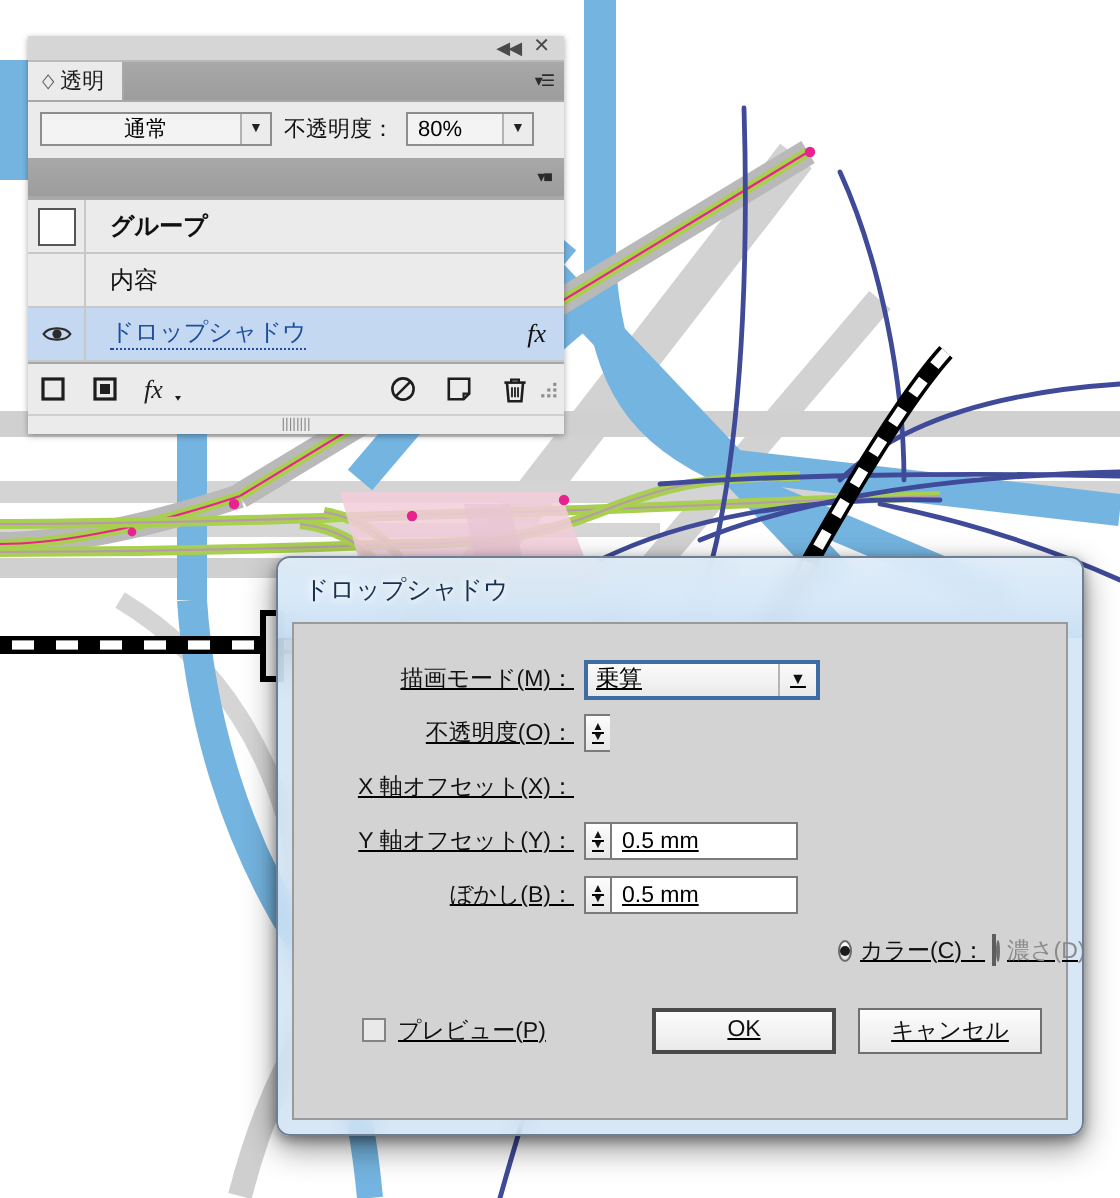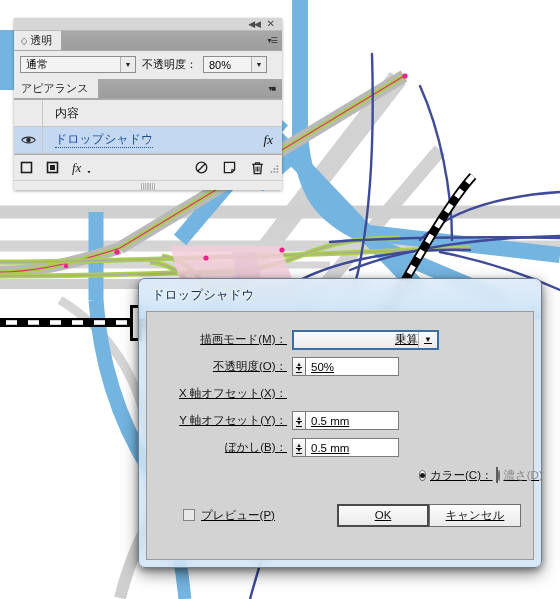--- a/index.html
+++ b/index.html
@@ -59,21 +59,21 @@
     height:17px;background:#f3f3f3;border:1px solid #8d8d8d;
     display:flex;align-items:center;font-size:11px;color:#000;
     padding:0 0 0 5px;box-sizing:border-box;
   }
   .ai-combo .val{flex:1;white-space:nowrap;}
   .ai-combo .arrow{
     width:14px;height:100%;border-left:1px solid #b2b2b2;
     display:flex;align-items:center;justify-content:center;
     font-size:7px;color:#222;background:#ececec;
   }
-  .combo-mode{width:116px;}
+  .combo-mode{width:116px;text-align:center;}
   .op-label{font-size:11px;color:#111;white-space:nowrap;}
   .combo-op{width:64px;}
 
   
   .ap-body{background:#ebebeb;padding:0;}
   .ap-list{border:1px solid #a9a9a9;border-left:none;border-right:none;background:#fff;}
   .ap-row{
     display:flex;align-items:center;height:26px;
     border-bottom:1px solid #c8c8c8;background:#ebebeb;font-size:12px;color:#111;
   }
@@ -146,23 +146,23 @@
   .frow{display:flex;align-items:center;height:27px;}
   .flabel{
     width:145px;min-width:145px;text-align:right;padding-right:5px;
     font-size:11.5px;color:#111;white-space:nowrap;box-sizing:border-box;
   }
   .wfield{
     height:19px;background:#fff;border:1px solid #7b7b7b;box-sizing:border-box;
     display:flex;align-items:center;font-size:11.5px;color:#000;padding-left:5px;
   }
   .wcombo{
-    height:20px;width:147px;background:linear-gradient(#fbfbfb,#eaeaea);
+    height:20px;width:118px;background:linear-gradient(#fbfbfb,#eaeaea);
     border:2px solid #3c6ea5;box-sizing:border-box;
-    display:flex;align-items:center;font-size:11.5px;color:#000;text-align:right;
+    display:flex;align-items:center;font-size:11.5px;color:#000;
   }
   .wcombo .cv{flex:1;padding-left:4px;white-space:nowrap;}
   .wcombo .carrow{
     width:18px;height:100%;border-left:1px solid #b5b5b5;
     display:flex;align-items:center;justify-content:center;font-size:8px;color:#111;
   }
   .spin-wrap{display:flex;align-items:stretch;}
   .spinner{
     width:13px;height:19px;background:linear-gradient(#fdfdfd,#e6e6e6);
     border:1px solid #7b7b7b;border-right:none;box-sizing:border-box;
@@ -179,27 +179,27 @@
     margin-right:4px;
   }
   .radio .dot{width:5px;height:5px;border-radius:50%;background:#1b1b1b;}
   .rlabel{font-size:11.5px;color:#111;white-space:nowrap;}
   .rlabel.dim{color:#8a8a8a;}
   .color-swatch{
     width:17px;height:16px;background:#000;border:1px solid #5d5d5d;
     box-sizing:border-box;margin-left:3px;
   }
 
-  .btn-row{display:flex;align-items:center;height:32px;padding:0 12px 0 6px;margin-top:10px;margin-left:30px;}
+  .btn-row{display:flex;align-items:center;height:32px;padding:0 12px 0 34px;margin-top:10px;}
   .chk{
     width:12px;height:12px;border:1px solid #848484;background:#e9e9e9;
     box-sizing:border-box;margin-right:6px;
   }
   .chk-label{font-size:11.5px;color:#111;}
-  .btns{margin-left:auto;display:flex;}
+  .btns{margin-left:auto;display:flex;gap:11px;}
   .wbtn{
     width:92px;height:23px;background:linear-gradient(#fcfcfc,#eaeaea);
     border:1px solid #707070;box-sizing:border-box;
     display:flex;align-items:center;justify-content:center;
     font-size:11.5px;color:#111;
   }
   .wbtn.default{border:2px solid #4a4a4a;}
 </style>
 </head>
 <body>
@@ -342,32 +342,35 @@
         <span class="arrow">▼</span>
       </div>
       <span class="op-label">不透明度：</span>
       <div class="ai-combo combo-op">
         <span class="val">80%</span>
         <span class="arrow">▼</span>
       </div>
     </div>
 
     <div class="tabstrip second">
-      <div class="ptab">
-        <span>アピアランス</span>
-      </div>
       <div class="tab-filler"></div>
       <div class="menu-btn">
         <span class="menu-glyph">▾■</span>
       </div>
     </div>
 
     <div class="ap-body">
       <div class="ap-list">
 
+        <div class="ap-row">
+          <div class="ap-swatchcell">
+            <div class="ap-swatch"></div>
+          </div>
+          <div class="ap-label bold">グループ</div>
+        </div>
 
         <div class="ap-row">
           <div class="ap-eye"></div>
           <div class="ap-label">内容</div>
         </div>
 
         <div class="ap-row sel">
           <div class="ap-eye">
             <svg class="eye" width="15" height="10" viewBox="0 0 15 10">
               <path d="M0.8 5 C3.2 1.2 11.8 1.2 14.2 5 C11.8 8.8 3.2 8.8 0.8 5 Z" fill="none" stroke="#2b2b2b" stroke-width="1.1"></path>
@@ -460,21 +463,20 @@
           </div>
         </div>
 
         <div class="frow">
           <div class="flabel">不透明度(O)：</div>
           <div class="spin-wrap">
             <span class="spinner">
               <span class="sa">▲</span>
                 <span class="sa">▼</span>
             </span>
-            <span class="wfield spin-field">50%</span>
           </div>
         </div>
 
         <div class="frow">
           <div class="flabel">X 軸オフセット(X)：</div>
         </div>
 
         <div class="frow">
           <div class="flabel">Y 軸オフセット(Y)：</div>
           <div class="spin-wrap">

